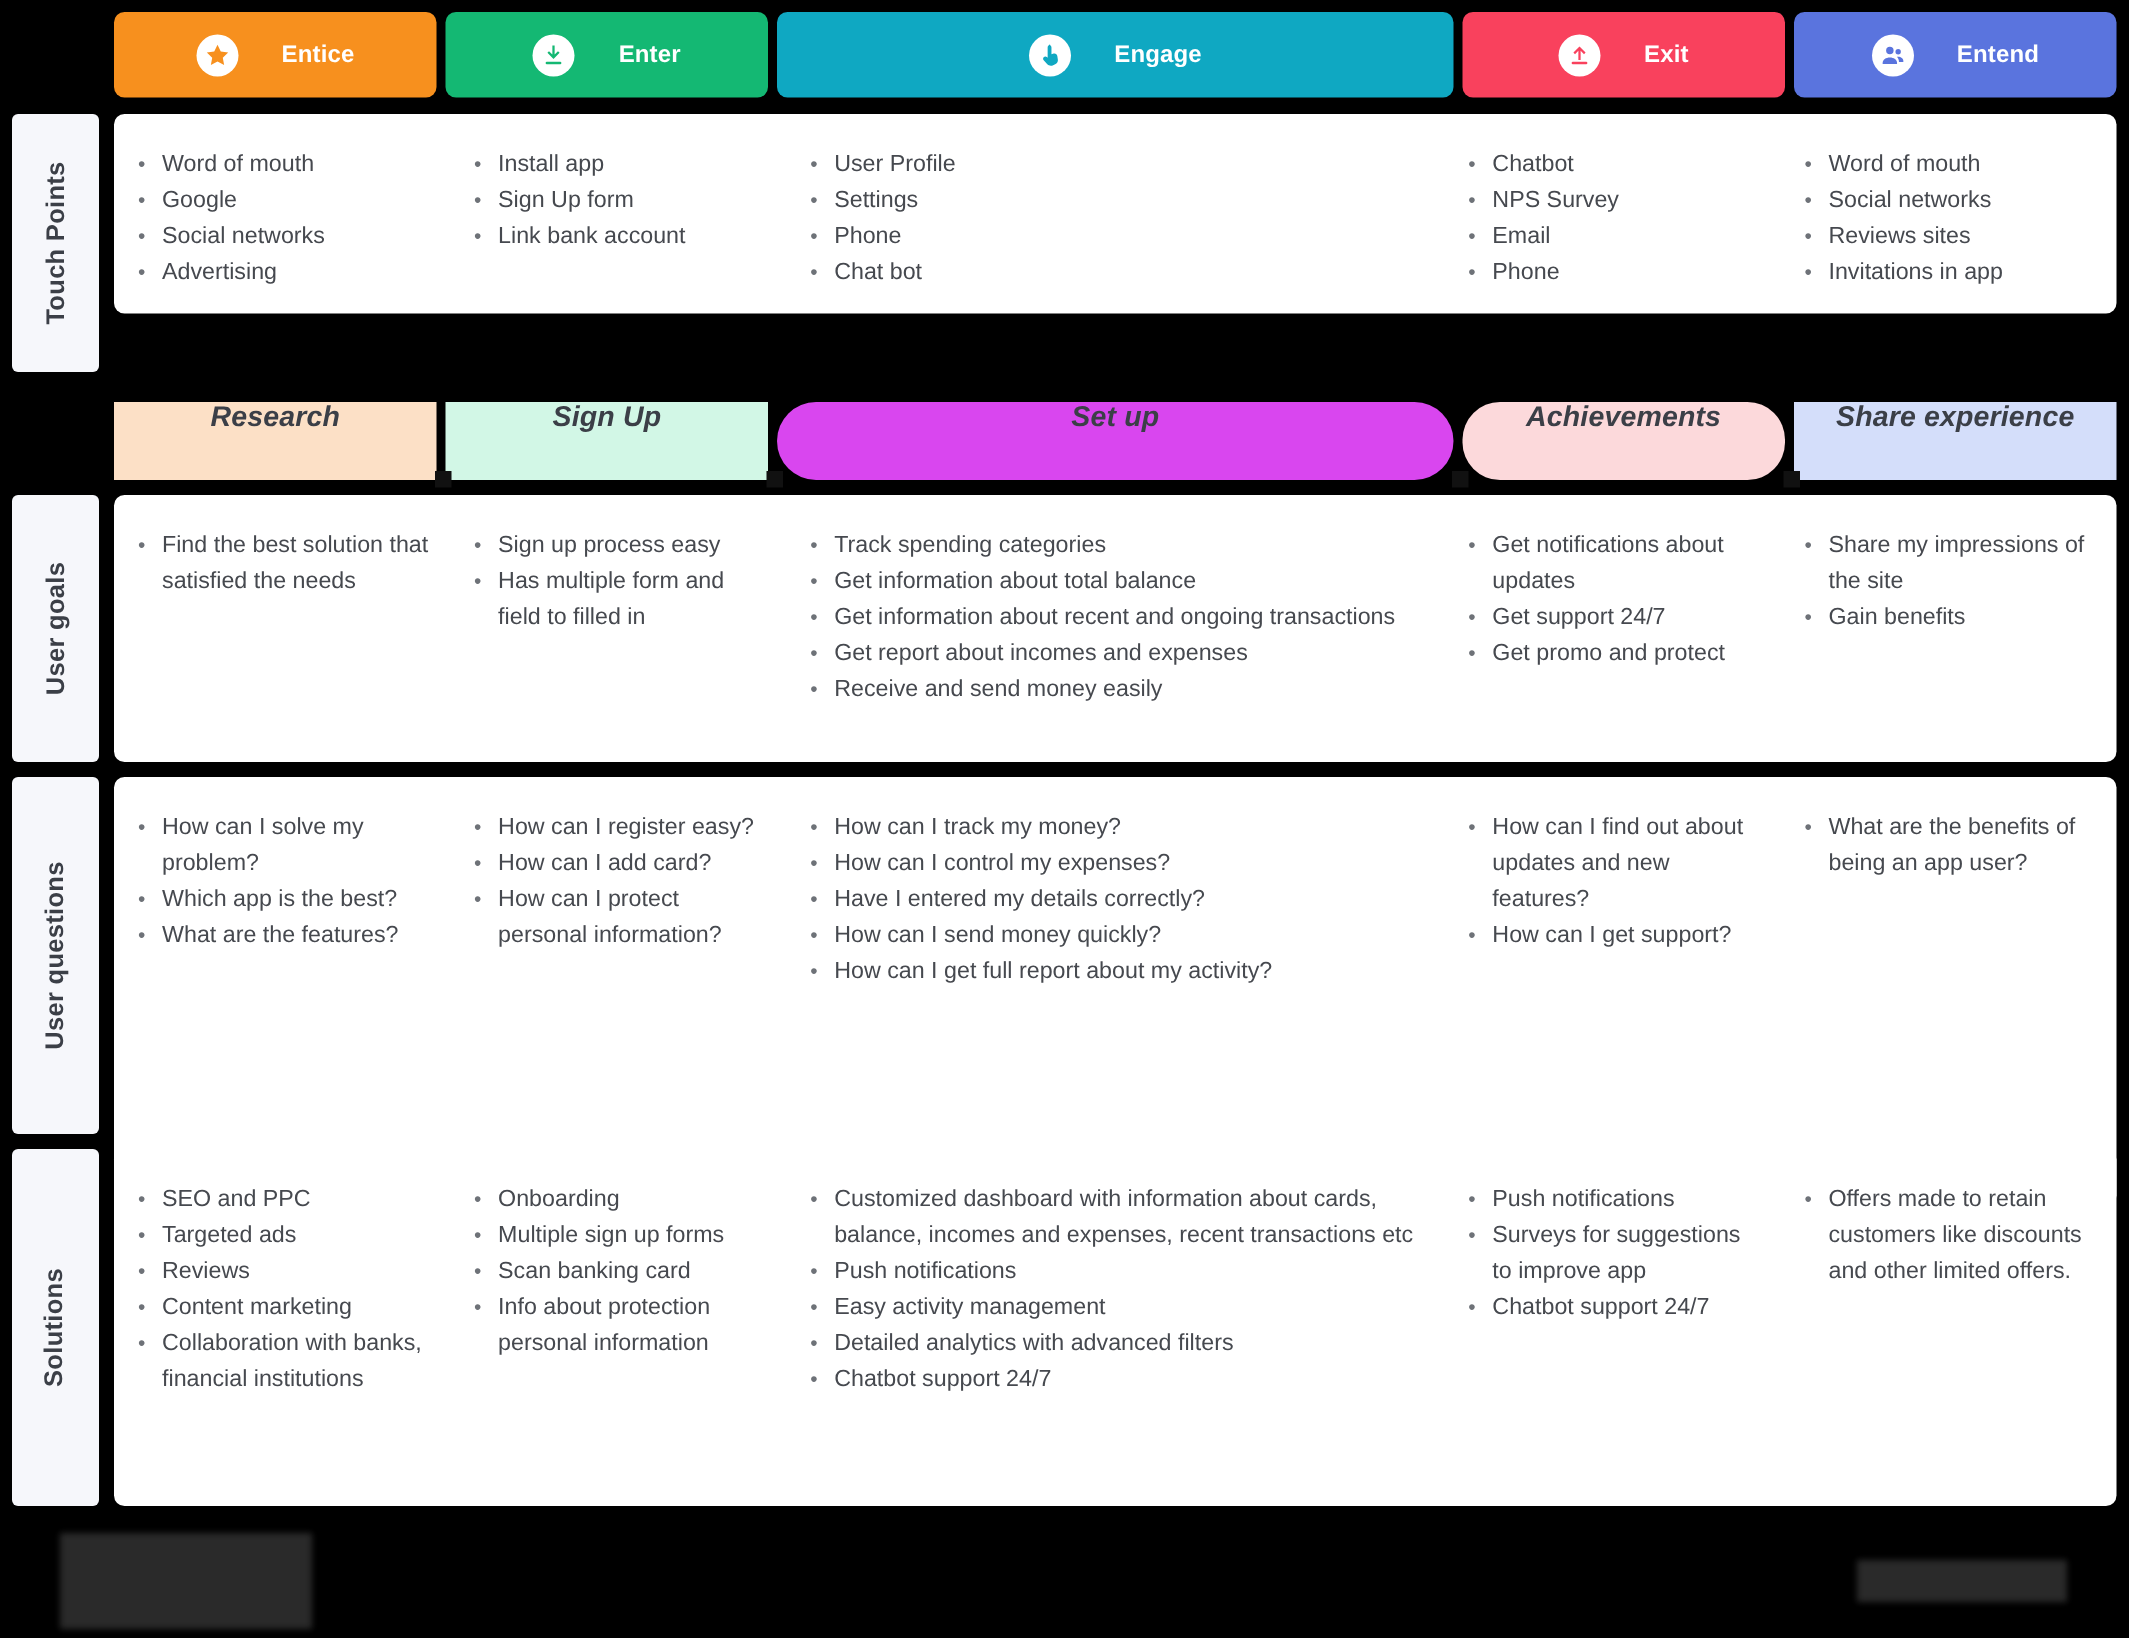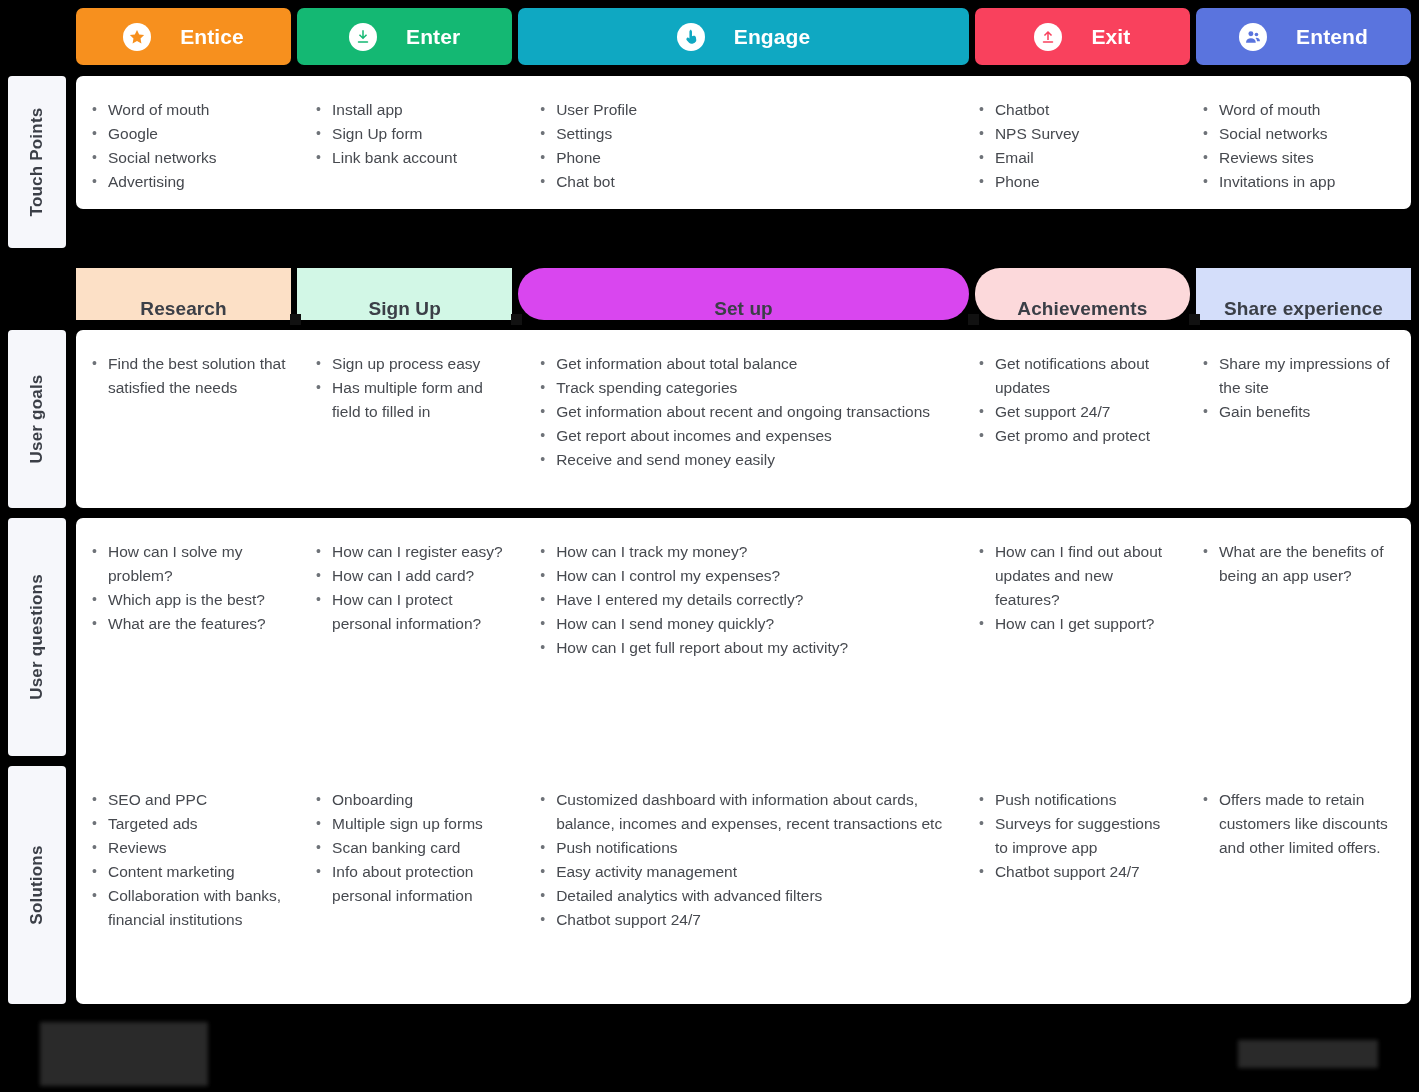--- a/index.html
+++ b/index.html
@@ -30,21 +30,21 @@
     display: flex;
     gap: 6px;
   }
   .stage-tab {
     border-radius: 7px;
     display: flex;
     align-items: center;
     justify-content: center;
     gap: 29px;
     color: #ffffff;
-    font-size: 21px;
+    font-size: 16px;
     font-weight: bold;
     letter-spacing: .1px;
     cursor: pointer;
   }
   .stage-tab .tab-icon {
     width: 28px;
     height: 28px;
     border-radius: 50%;
     background: #ffffff;
     display: flex;
@@ -112,26 +112,27 @@
     position: absolute;
     left: 76px;
     top: 268px;
     width: 1335px;
     height: 52px;
     display: flex;
     gap: 6px;
   }
   .band-cell {
     display: flex;
-    align-items: flex-end;
+    align-items: flex-start;
     justify-content: center;
     font-size: 19px;
     font-weight: bold;
     color: #3b3f47;
     letter-spacing: .1px;
+    font-style: italic;
   }
 
   
   .connector {
     position: absolute;
     width: 11px;
     height: 11px;
     background: #111111;
     top: 314px;
   }
@@ -276,22 +277,22 @@
         </ul>
       </div>
       <div class="panel-col" style="flex: 210 0 0px;">
         <ul class="bullets">
           <li>Sign up process easy</li>
           <li>Has multiple form and field to filled in</li>
         </ul>
       </div>
       <div class="panel-col" style="flex: 440 0 0px;">
         <ul class="bullets">
+          <li>Track spending categories</li>
           <li>Get information about total balance</li>
-          <li>Track spending categories</li>
           <li>Get information about recent and ongoing transactions</li>
           <li>Get report about incomes and expenses</li>
           <li>Receive and send money easily</li>
         </ul>
       </div>
       <div class="panel-col" style="flex: 210 0 0px;">
         <ul class="bullets">
           <li>Get notifications about  updates</li>
           <li>Get support 24/7</li>
           <li>Get promo and protect</li>

